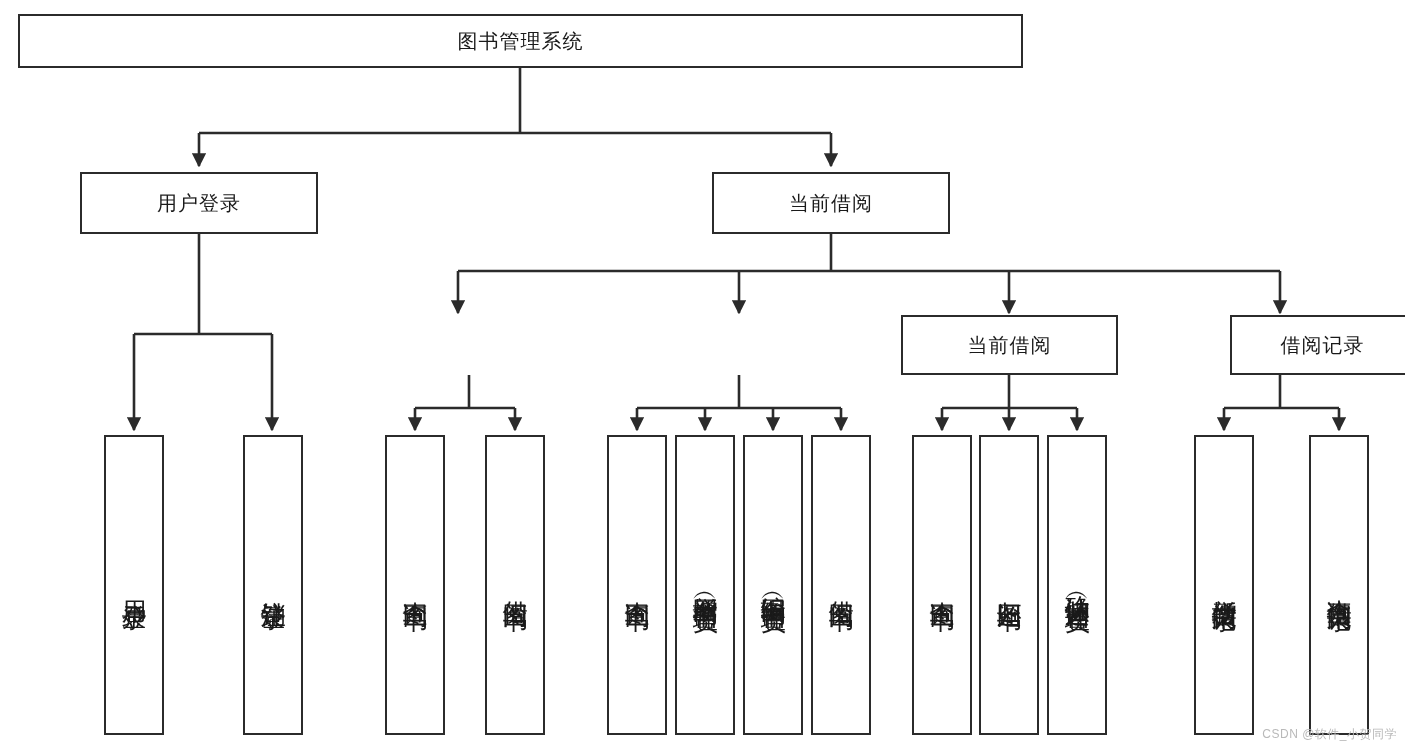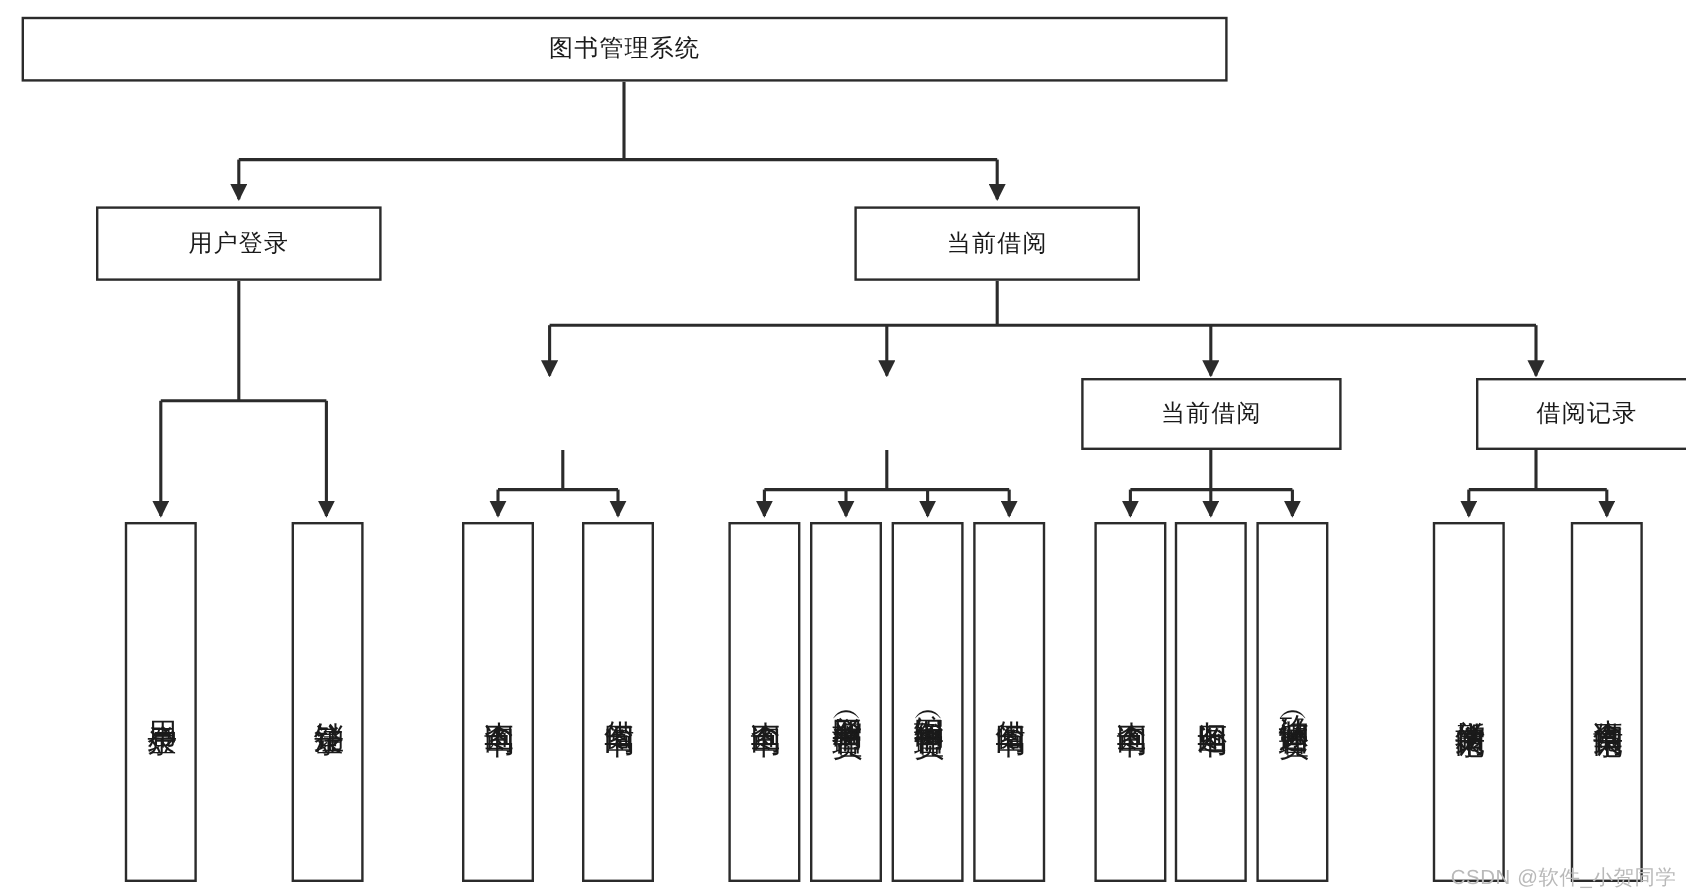--- a/index.html
+++ b/index.html
@@ -54,21 +54,21 @@
   .node.vert .vtext {
     writing-mode: vertical-rl;
     text-orientation: upright;
     display: block;
     text-align: center;
   }
   #watermark {
     position: absolute;
     right: 8px;
     bottom: 4px;
-    font-size: 17px;
+    font-size: 12px;
     color: #b9b9b9;
     letter-spacing: 0.5px;
     white-space: nowrap;
     user-select: none;
   }
 </style>
 </head>
 <body>
 
 <div id="canvas">

